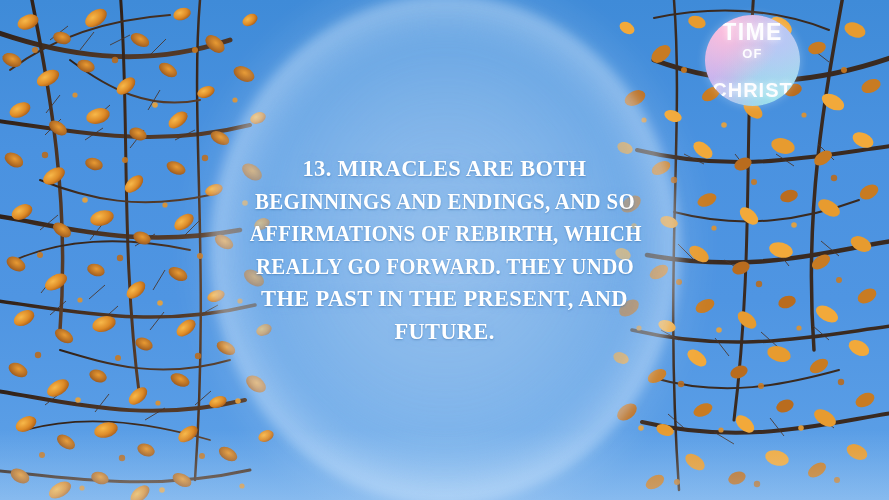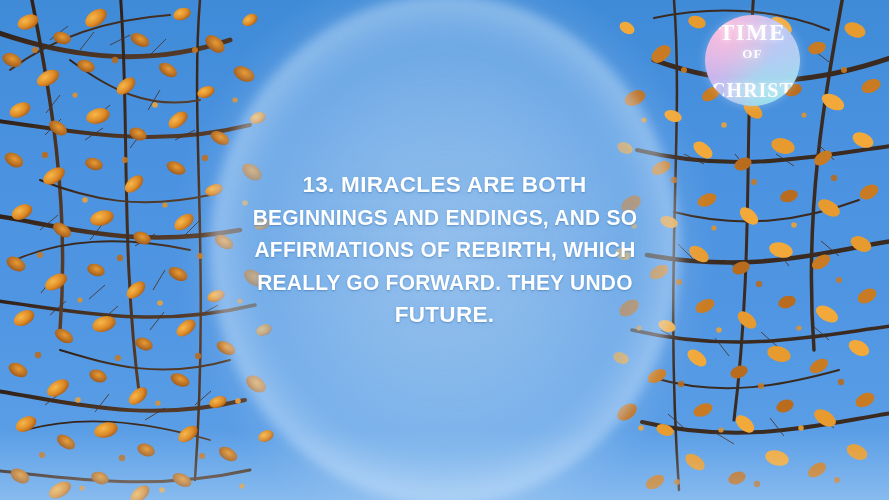--- a/index.html
+++ b/index.html
@@ -96,21 +96,21 @@
 
   
   .quote {
     position: absolute;
     left: 50%;
     top: 50%;
     transform: translate(-50%, -50%);
     width: 420px;
     text-align: center;
     color: #ffffff;
-    font-family: Liberation Sans, sans-serif;
+    font-family: Liberation Serif, serif;
     font-weight: 700;
     font-size: 22.5px;
     line-height: 32.5px;
     letter-spacing: 0.3px;
     text-transform: uppercase;
     text-shadow:
       0 1px 2px rgba(40,90,150,0.45),
       0 0 7px rgba(120,180,235,0.55);
     transform-origin: center;
   }
@@ -133,21 +133,21 @@
       linear-gradient(140deg, #d9b6e6 0%, #c3c2ef 38%, #a9d6ee 66%, #9fe3e6 100%);
     box-shadow: 0 0 10px rgba(255,255,255,0.28);
     overflow: hidden;
     display: flex;
     flex-direction: column;
     align-items: center;
     justify-content: center;
   }
   .logo .l1, .logo .l2, .logo .l3 {
     color: #fdfdff;
-    font-family: Liberation Serif, serif;
+    font-family: Liberation Sans, sans-serif;
     font-weight: 700;
     letter-spacing: 1.4px;
     text-shadow: 0 0 6px rgba(255,255,255,0.75);
     line-height: 1;
   }
   .logo .l1 { font-size: 23px; margin-bottom: 3px; }
   .logo .l2 { font-size: 13px; margin-bottom: 20px; letter-spacing: 1.1px; }
   .logo .l3 { font-size: 20px; letter-spacing: 1.0px; }
 
   
@@ -438,20 +438,21 @@
 
   <div class="glow-halo"></div>
   <div class="glow-core"></div>
   <div class="glow-inner"></div>
 
   <div class="quote">
     <span class="line">13. MIRACLES ARE BOTH</span>
     <span class="line wide">BEGINNINGS AND ENDINGS, AND SO</span>
     <span class="line wide">AFFIRMATIONS OF REBIRTH, WHICH</span>
     <span class="line wide">REALLY GO FORWARD. THEY UNDO</span>
+    <span class="line">THE PAST IN THE PRESENT, AND</span>
     <span class="line">FUTURE.</span>
   </div>
 
   <div class="logo">
     <div class="l1">TIME</div>
     <div class="l2">OF</div>
     <div class="l3">CHRIST</div>
   </div>
 
   <div class="bottom-wash"></div>

